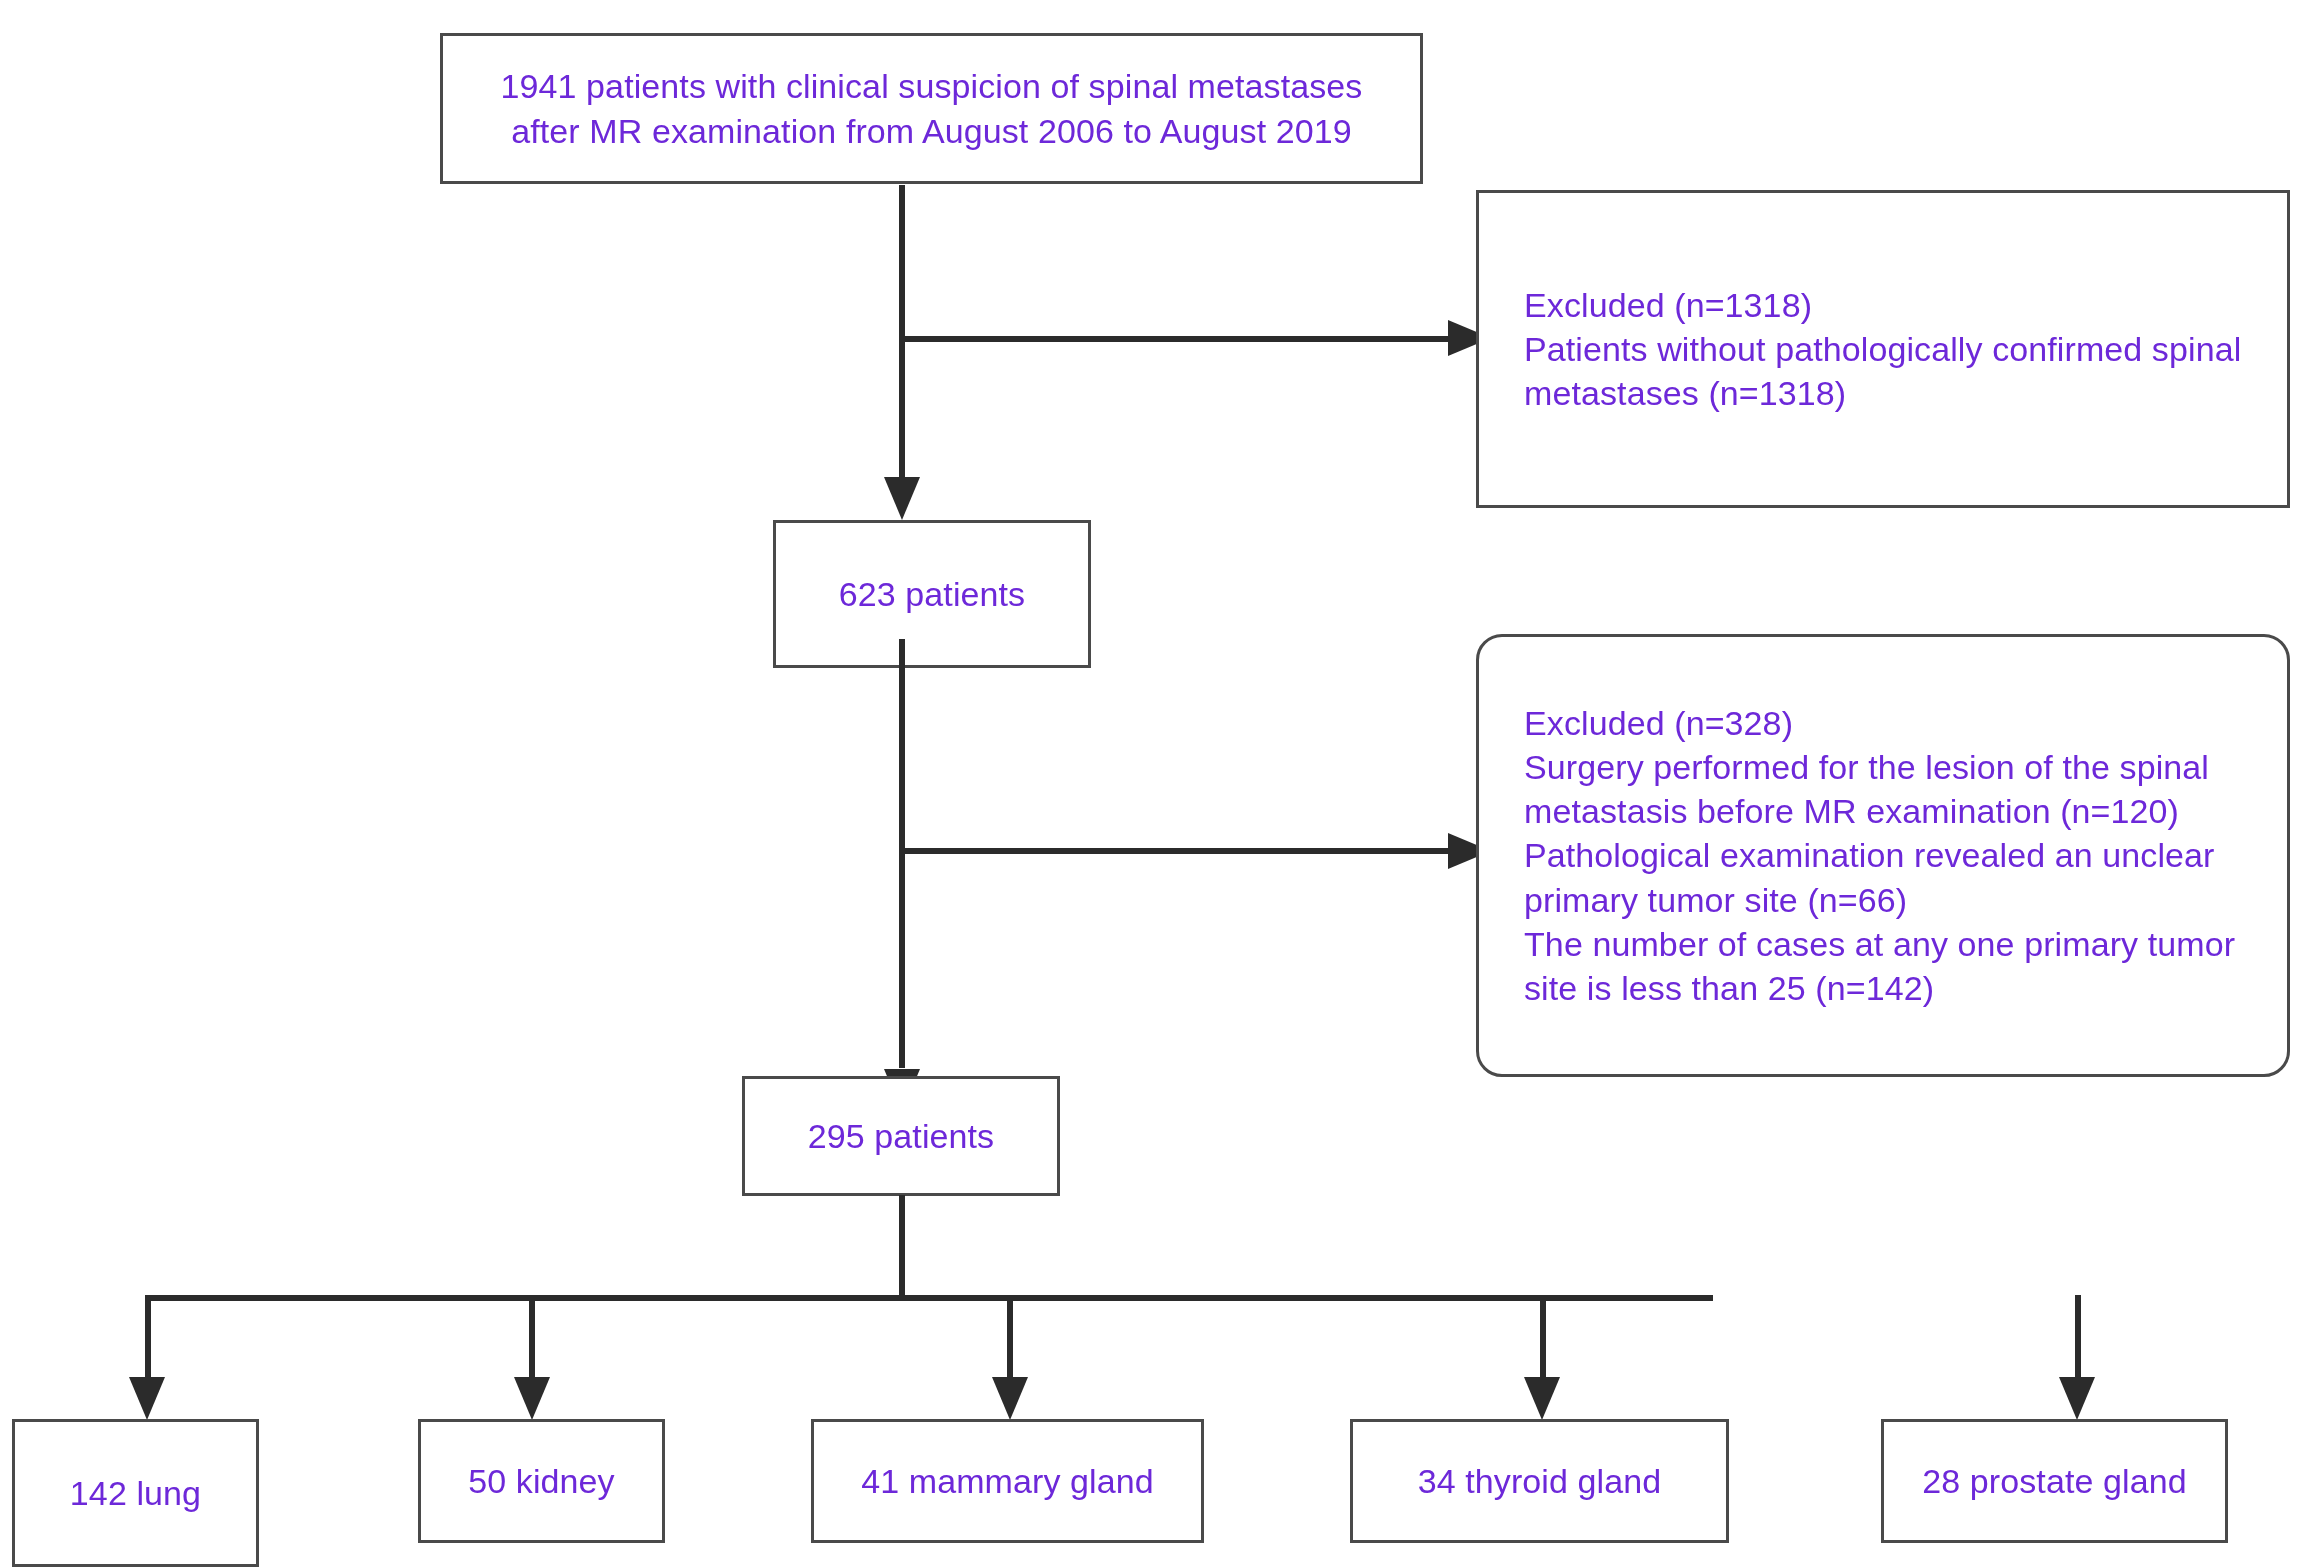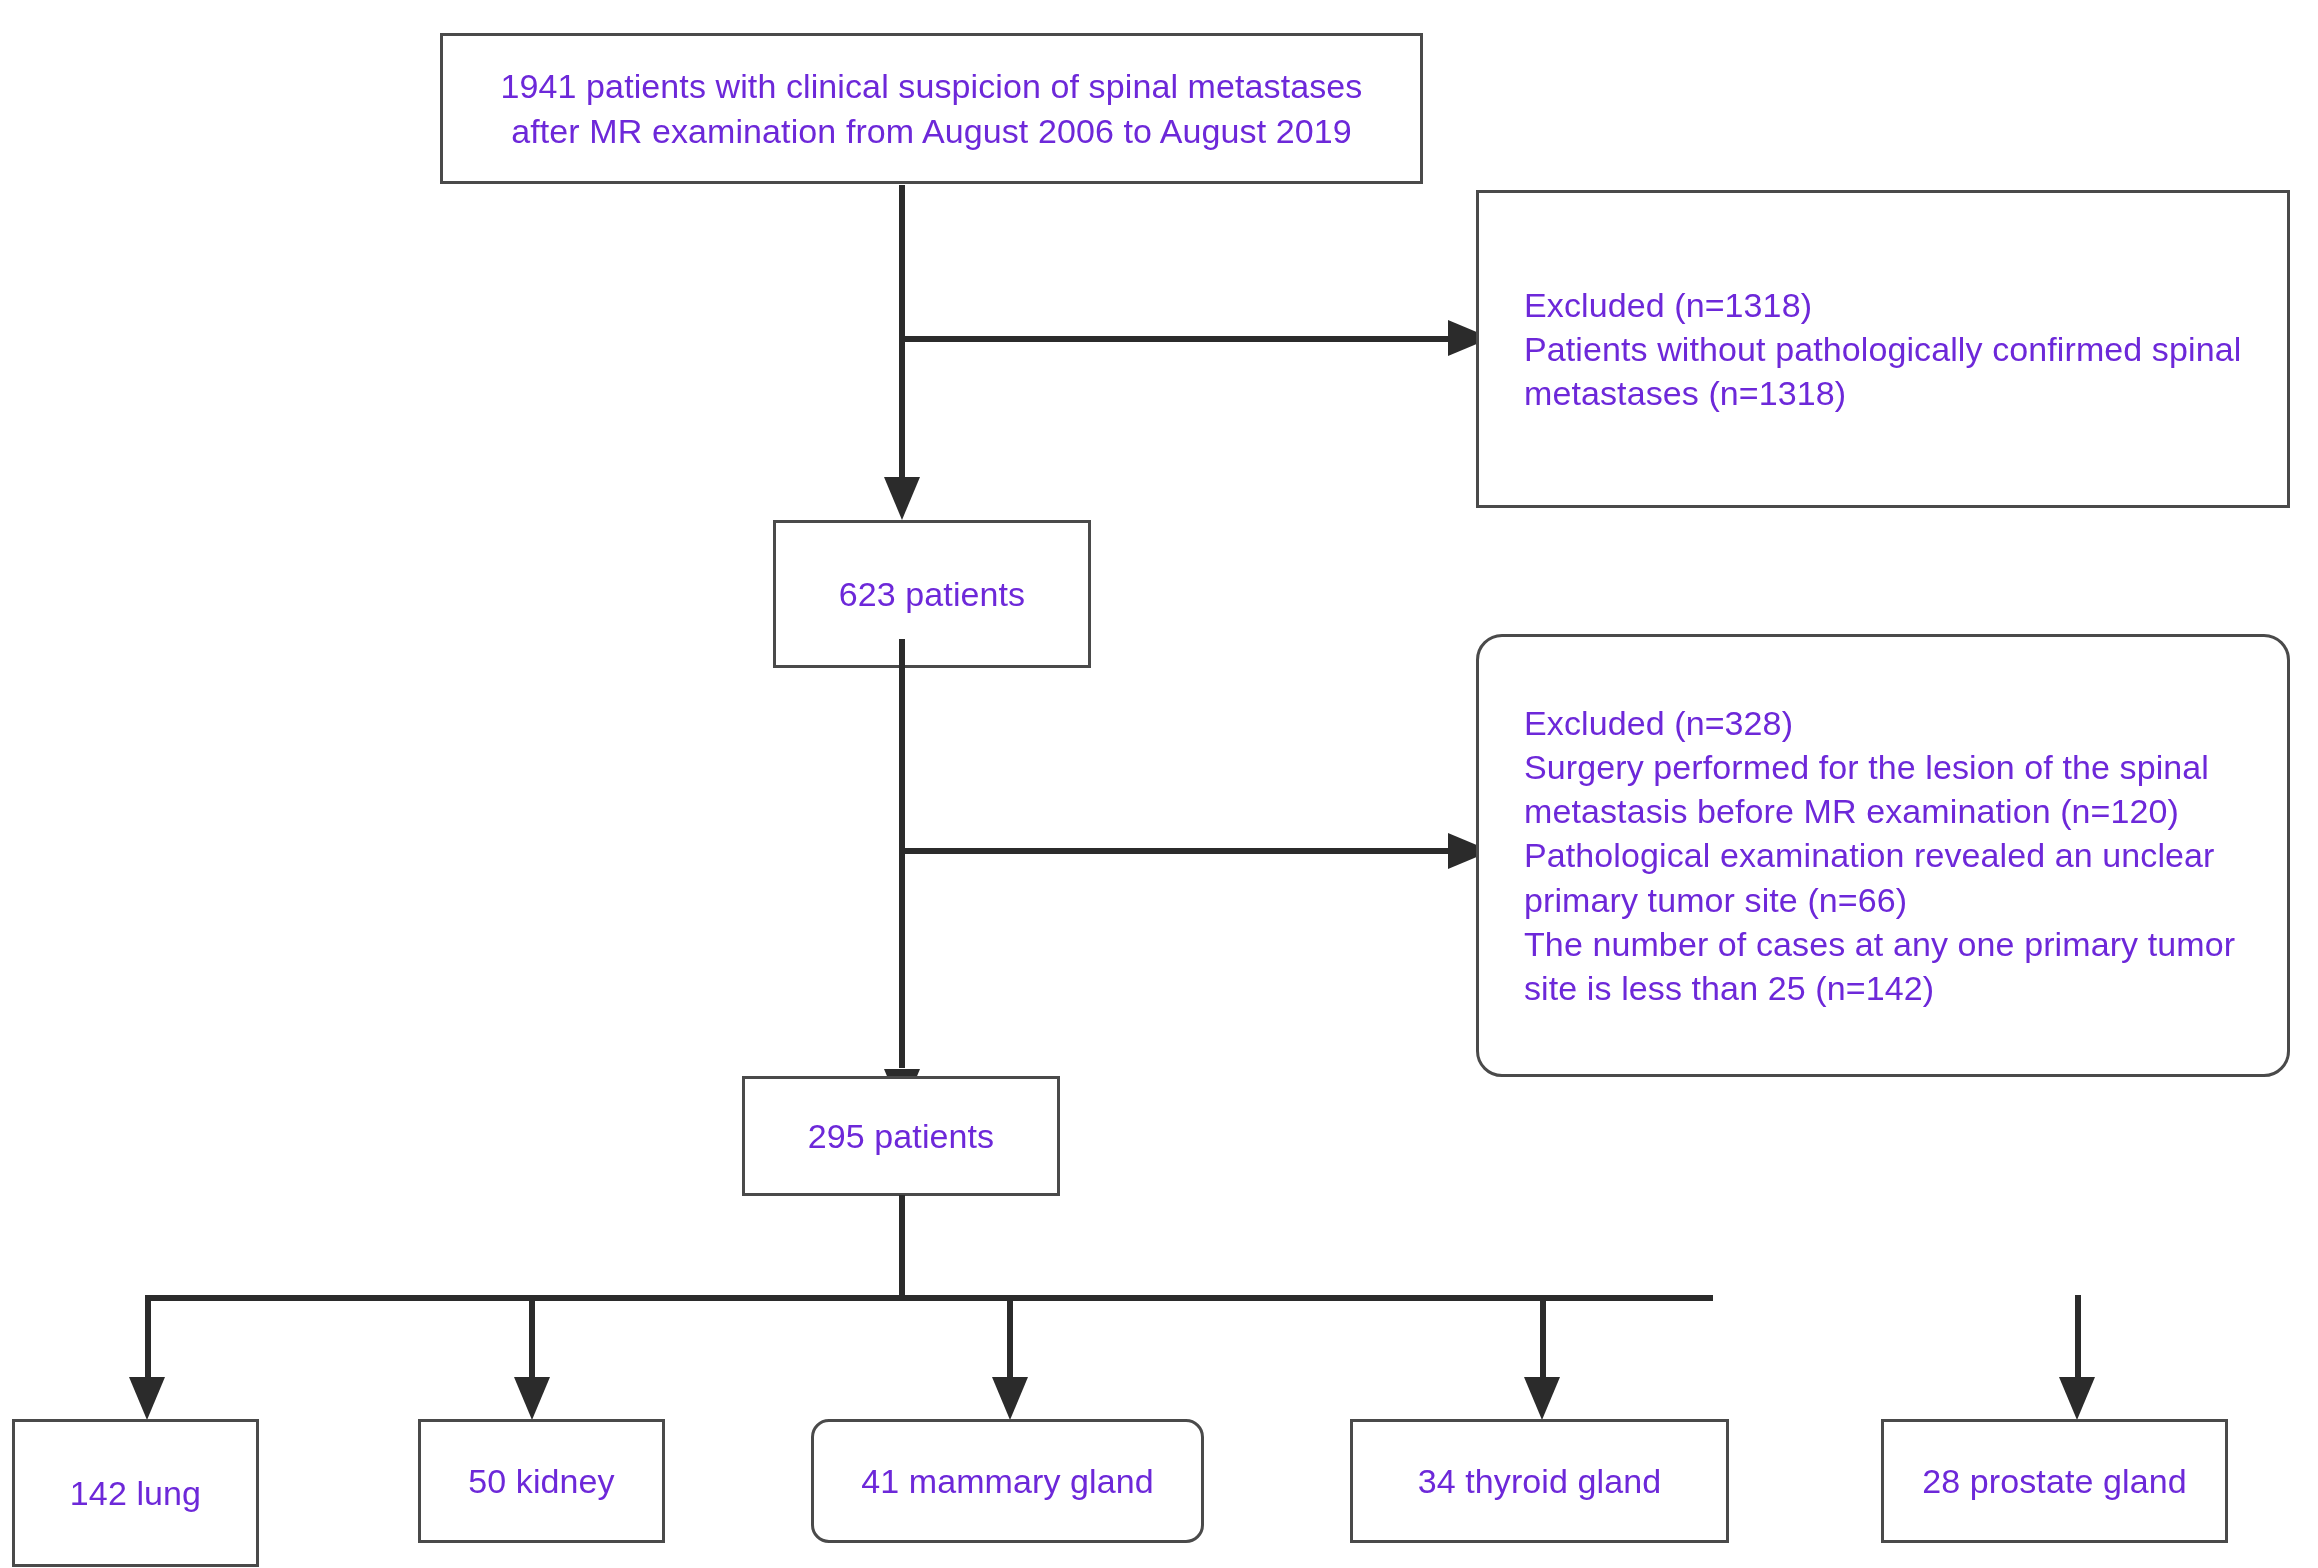--- a/index.html
+++ b/index.html
@@ -112,21 +112,21 @@
   <div class="arrow-down" style="left:2059px;top:1377px;"></div>
 
   <div class="node" style="left:12px;top:1419px;width:247px;height:148px;">
     <div class="txt">142 lung</div>
   </div>
 
   <div class="node" style="left:418px;top:1419px;width:247px;height:124px;">
     <div class="txt">50  kidney</div>
   </div>
 
-  <div class="node" style="left:811px;top:1419px;width:393px;height:124px;border-radius:18px;">
+  <div class="node" style="left:811px;top:1419px;width:393px;height:124px;">
     <div class="txt">41 mammary gland</div>
   </div>
 
   <div class="node" style="left:1350px;top:1419px;width:379px;height:124px;">
     <div class="txt">34  thyroid gland</div>
   </div>
 
   <div class="node" style="left:1881px;top:1419px;width:347px;height:124px;">
     <div class="txt">28 prostate gland</div>
   </div>

